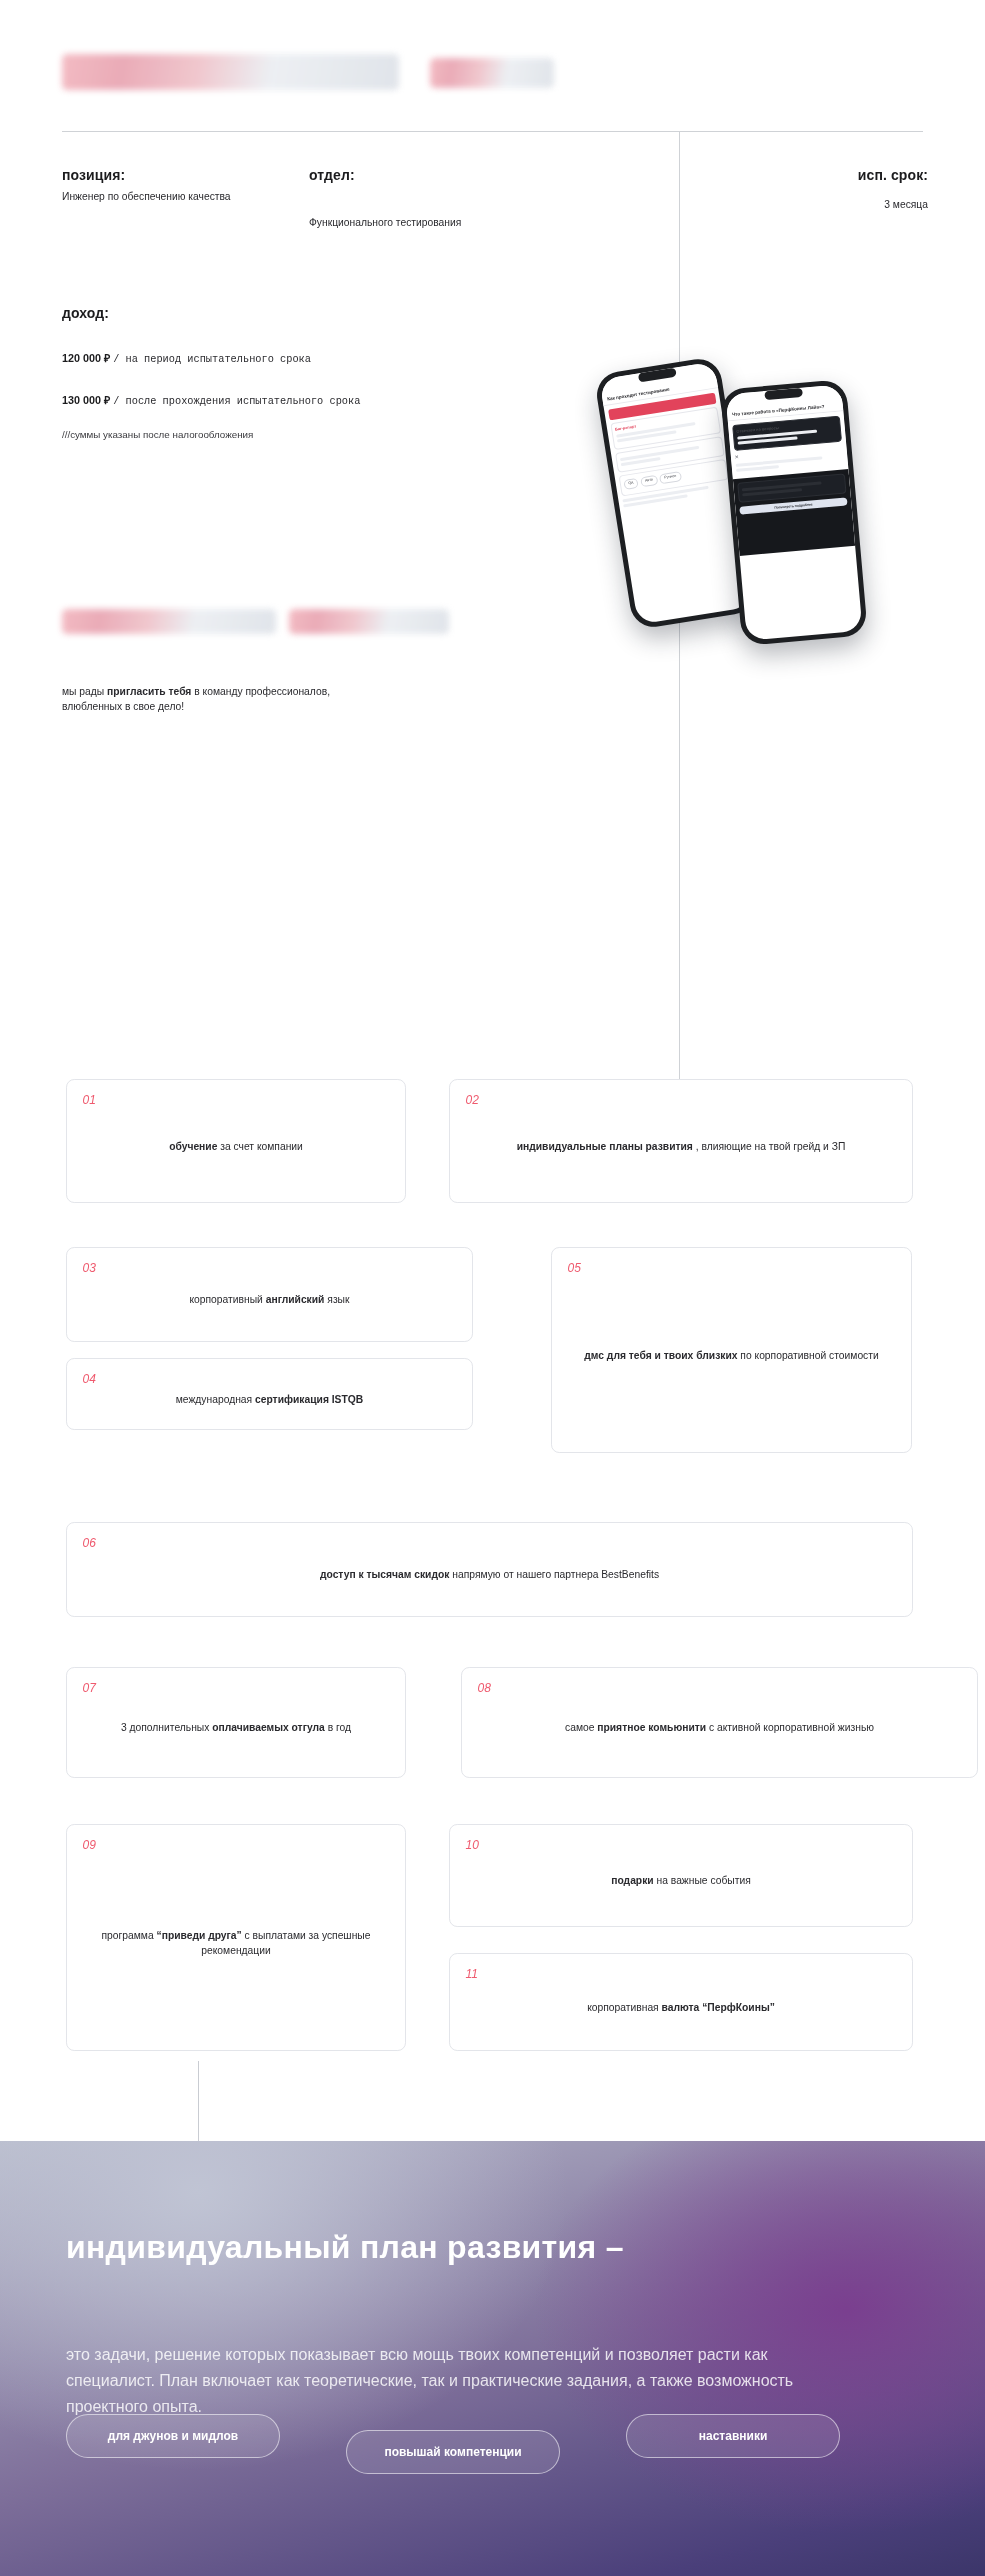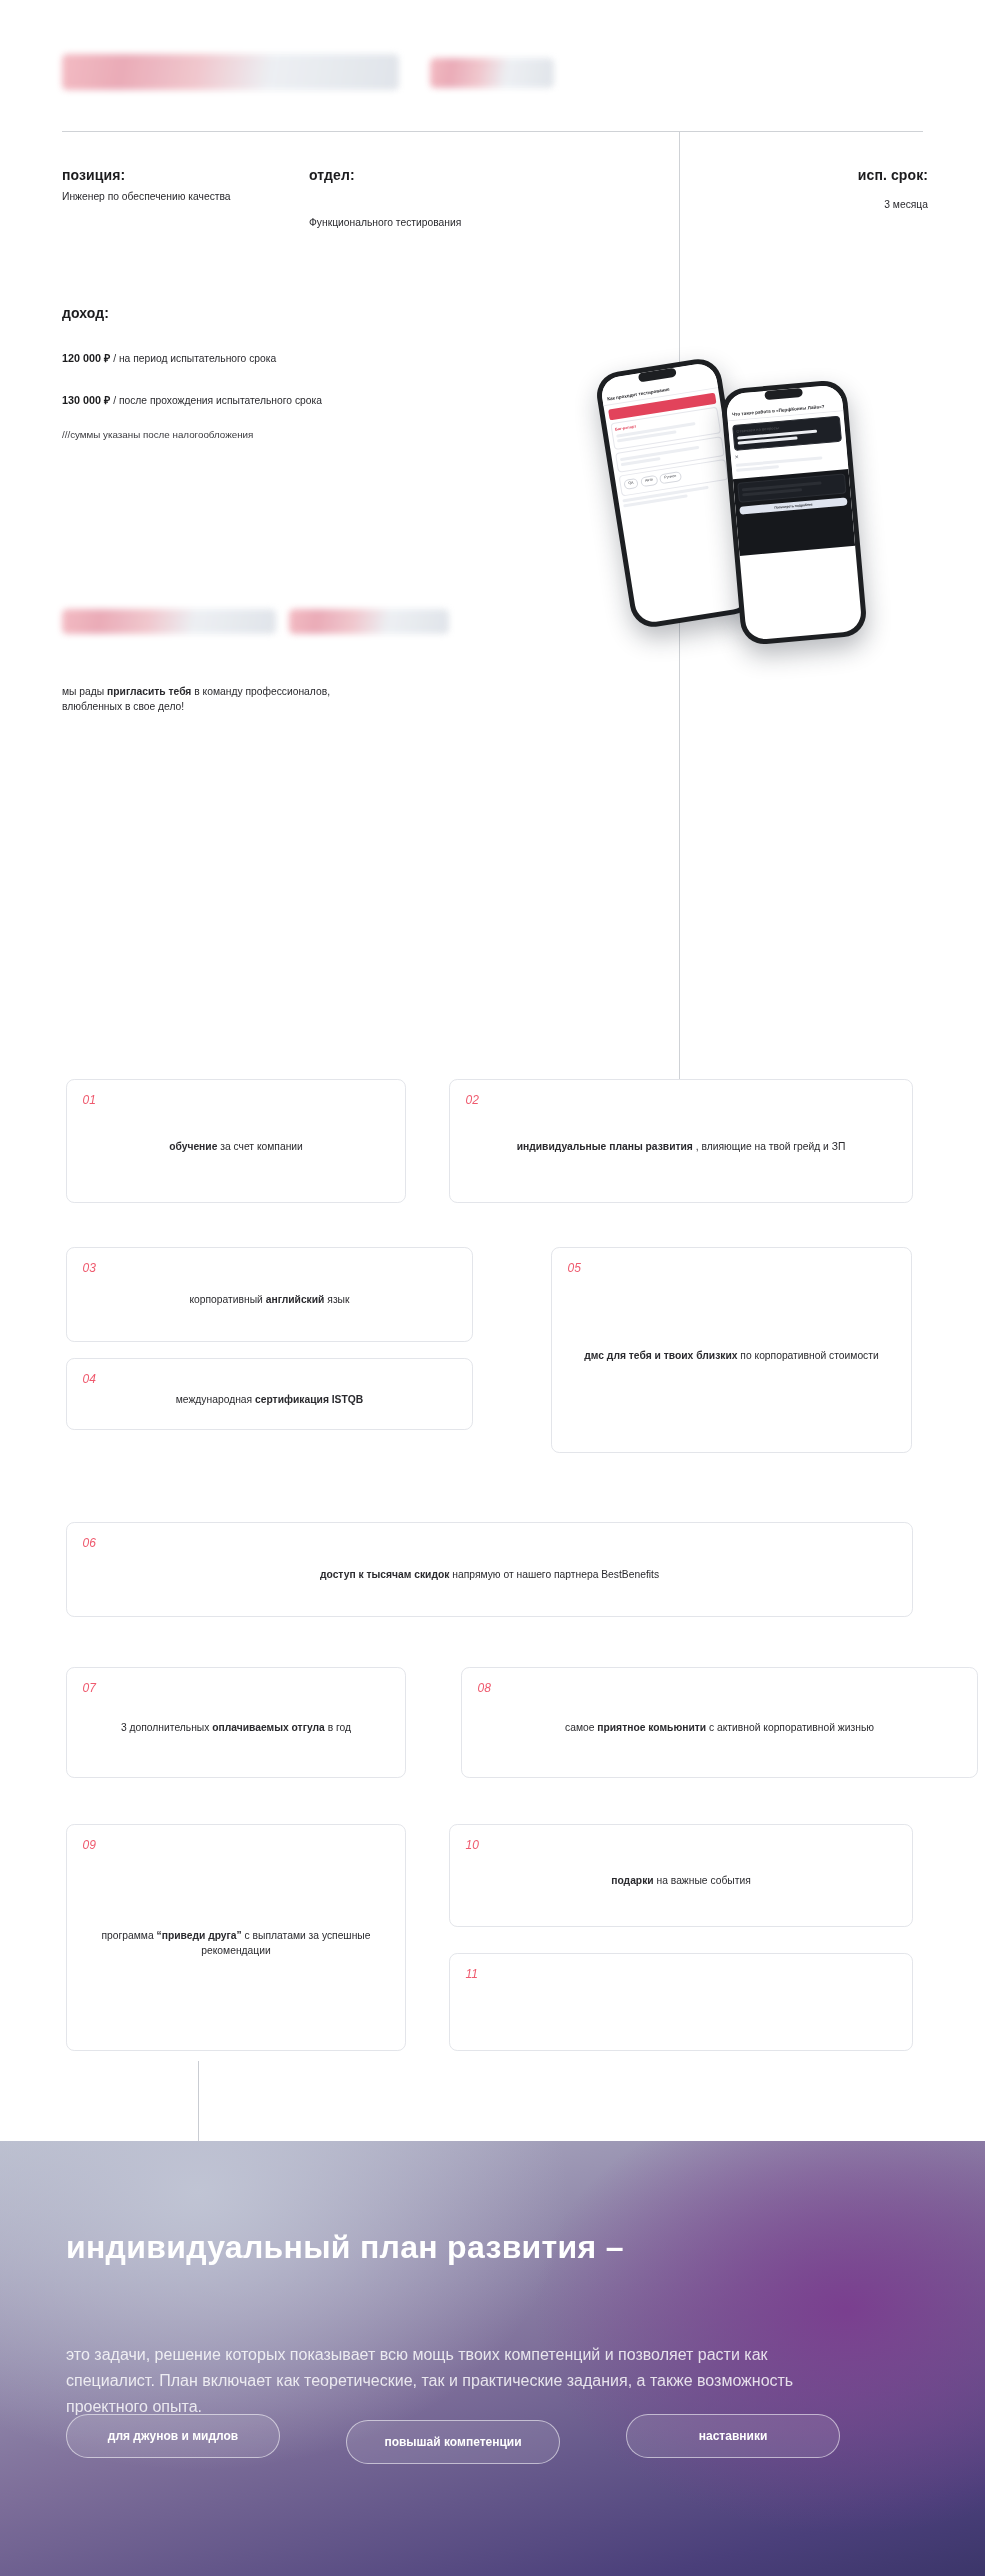--- a/index.html
+++ b/index.html
@@ -72,21 +72,21 @@
   #pos-value { position: absolute; left: 62px; top: 190px; width: 170px; }
   #dep-label { position: absolute; left: 309px; top: 167px; }
   #dep-value { position: absolute; left: 309px; top: 216px; width: 175px; }
   #trial-label { position: absolute; left: 804px; top: 167px; width: 124px; text-align: right; }
   #trial-value { position: absolute; left: 804px; top: 198px; width: 124px; text-align: right; }
 
   #income-label { position: absolute; left: 62px; top: 305px; }
   #income-row1 { position: absolute; left: 62px; top: 350px; font-size: 10.3px; }
   #income-row2 { position: absolute; left: 62px; top: 392px; font-size: 10.3px; }
   .money { font-weight: 700; font-size: 10.8px; color: #1c1c1e; }
-  .money-sub { font-weight: 400; color: #2a2a2e; }
+  .money-sub { font-weight: 400; color: #2a2a2e; font-family: Liberation Mono, monospace; }
   #tax-note {
     position: absolute; left: 62px; top: 429px;
     font-size: 9.8px; color: #3a3a3e;
   }
 
   
   #mid-red-1 { position: absolute; left: 62px; top: 609px; width: 214px; height: 25px; }
   #mid-red-2 { position: absolute; left: 289px; top: 609px; width: 160px; height: 25px; }
 
   #invite-text {
@@ -235,21 +235,21 @@
     position: absolute;
     height: 44px;
     border-radius: 23px;
     border: 0.8px solid rgba(255,255,255,.55);
     background: rgba(255,255,255,.10);
     display: flex; align-items: center; justify-content: center;
     color: #ffffff; font-size: 12px; font-weight: 700;
     box-sizing: border-box;
   }
   #idp-pill-0 { left: 66px;  top: 273px; width: 214px; }
-  #idp-pill-1 { left: 346px;  top: 279px; width: 214px; text-align: center; }
+  #idp-pill-1 { left: 346px;  top: 289px; width: 214px; text-align: center; }
   #idp-pill-2 { left: 626px; top: 273px; width: 214px; }
 </style>
 </head>
 <body>
 
 <div class="page">
 
   <div class="redacted" id="top-title-block"></div>
   <div class="redacted" id="top-title-block2"></div>
 
@@ -409,20 +409,23 @@
 
   <div class="card numleft" style="left:449px; top:1824px; width:464px; height:103px;">
     <div class="num">10</div>
     <div class="body-center">
         <div class="txt"><b>подарки</b> на важные события</div>
       </div>
   </div>
 
   <div class="card numleft" style="left:449px; top:1953px; width:464px; height:98px;">
     <div class="num">11</div>
+    <div class="body-center">
+        <div class="txt">корпоративная <b>валюта “ПерфКоины”</b></div>
+      </div>
   </div>
 
   <div id="connector"></div>
 
   <div id="idp">
     <div id="idp-title">индивидуальный план развития –</div>
     <div id="idp-desc">это задачи, решение которых показывает всю мощь твоих компетенций и позволяет расти как специалист. План включает как теоретические, так и практические задания, а также возможность проектного опыта.</div>
 
     <div class="idp-pill" id="idp-pill-0">для джунов и мидлов</div>
     <div class="idp-pill" id="idp-pill-1">повышай компетенции</div>

